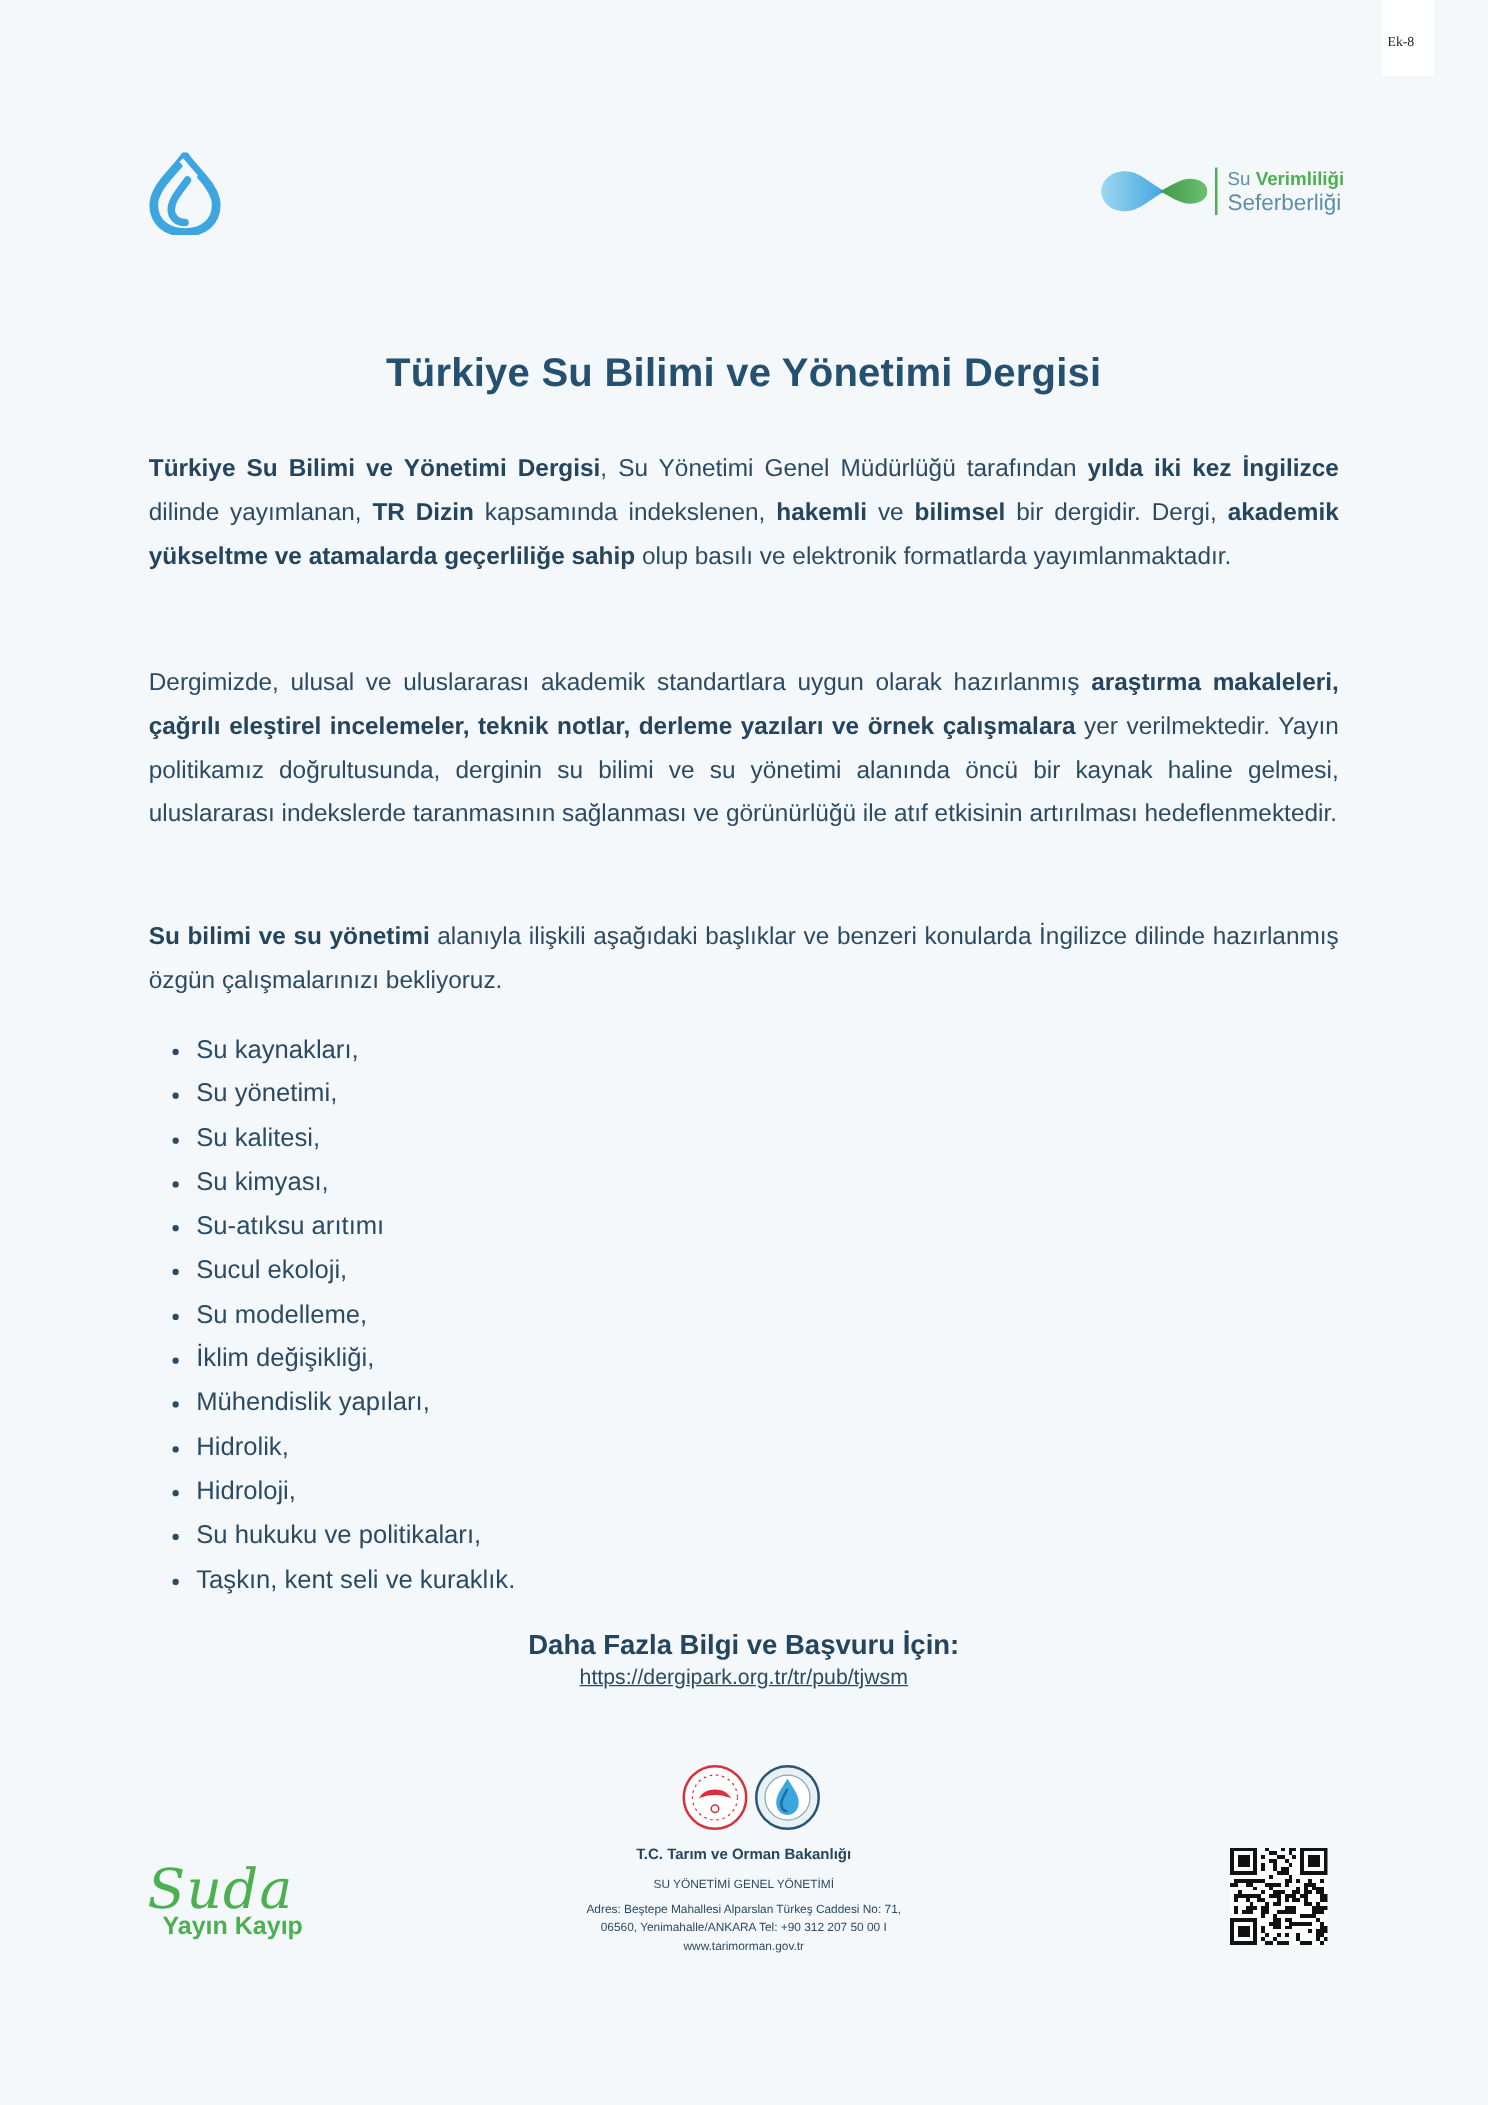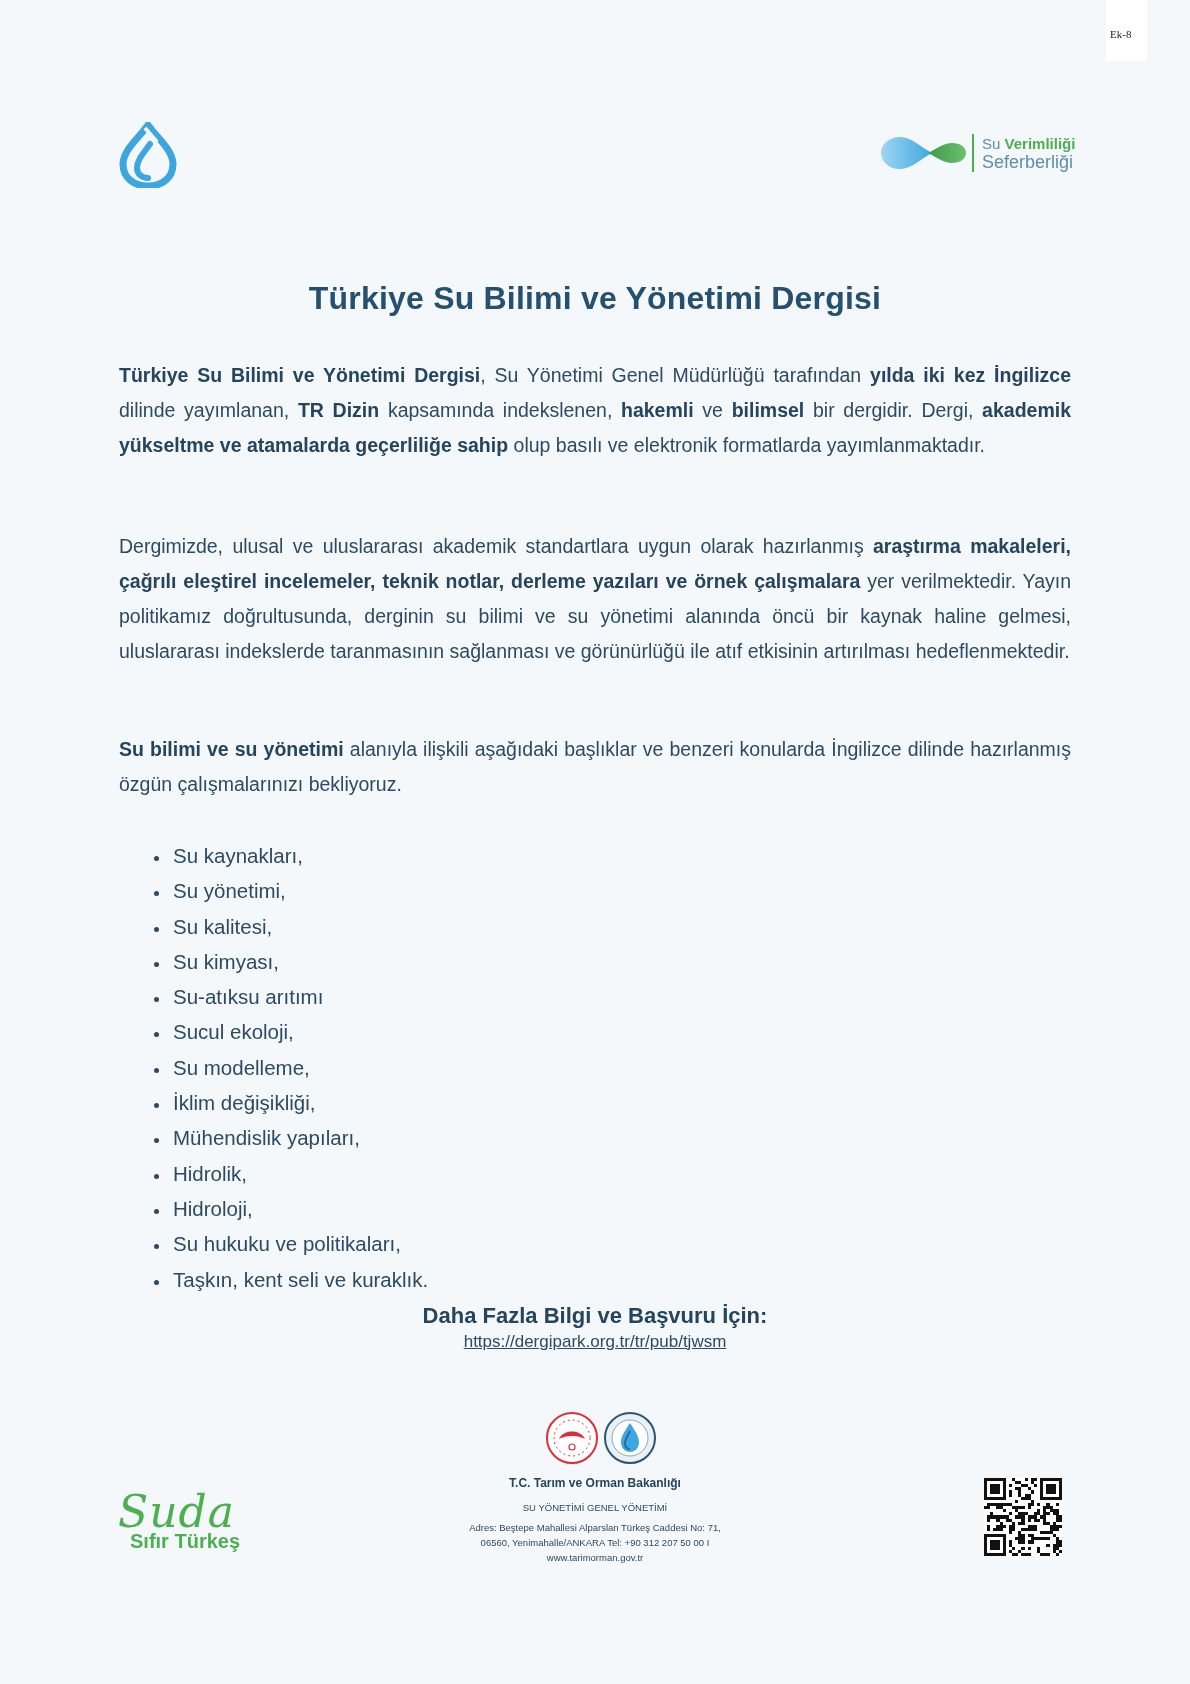--- a/index.html
+++ b/index.html
@@ -52,21 +52,21 @@
     position: absolute; left: 119px; width: 952px;
     font-size: 19.5px; line-height: 35px; text-align: justify; color: #2c4a63;
     margin: 0;
   }
   .para b { color: #25445d; }
   #p1 { top: 358px; }
   #p2 { top: 529px; }
   #p3 { top: 732px; }
 
   .topics {
-    position: absolute; left: 135px; top: 822px; margin: 16px; padding: 0 0 0 20px;
+    position: absolute; left: 135px; top: 822px; margin: 0; padding: 0 0 0 20px;
     font-size: 20.5px; line-height: 35.3px; color: #2c4a63;
   }
   .topics li { padding-left: 2px; }
   .topics li::marker { color: #2c4a63; font-size: 18px; }
 
   .more-label {
     position: absolute; left: 0; right: 0; top: 1303px; text-align: center;
     font-size: 22px; font-weight: bold; color: #25445d;
   }
   .more-link {
@@ -177,21 +177,21 @@
 <div class="ministry">T.C. Tarım ve Orman Bakanlığı</div>
 <div class="dept">SU YÖNETİMİ GENEL YÖNETİMİ</div>
 <div class="address">
   <div>Adres: Beştepe Mahallesi Alparslan Türkeş Caddesi  No: 71,</div>
   <div>06560, Yenimahalle/ANKARA  Tel: +90 312 207 50 00 I</div>
   <div>www.tarimorman.gov.tr</div>
 </div>
 
 <div class="suda">
   <div class="suda-script">Suda</div>
-  <div class="suda-sub">Sıfır Türkeş</div>
+  <div class="suda-sub">Yayın Kayıp</div>
 </div>
 
 <svg class="qr" width="78" height="78" viewBox="0 0 25 25" shape-rendering="crispEdges">
     <rect x="0" y="0" width="25" height="25" fill="#fff"></rect>
     <rect x="0" y="0" width="7" height="7" fill="#111"></rect>
     <rect x="1" y="1" width="5" height="5" fill="#fff"></rect>
     <rect x="2" y="2" width="3" height="3" fill="#111"></rect>
     <rect x="18" y="0" width="7" height="7" fill="#111"></rect>
     <rect x="19" y="1" width="5" height="5" fill="#fff"></rect>
     <rect x="20" y="2" width="3" height="3" fill="#111"></rect>

